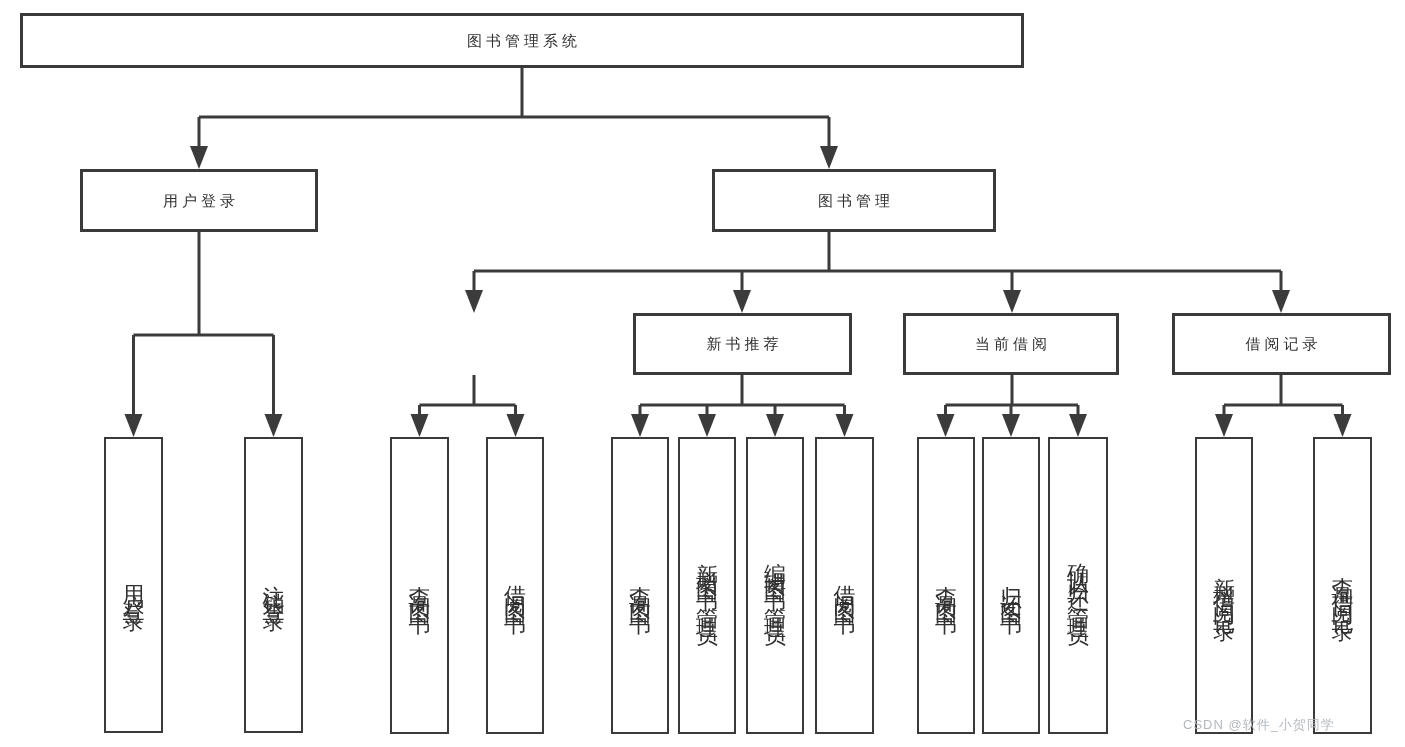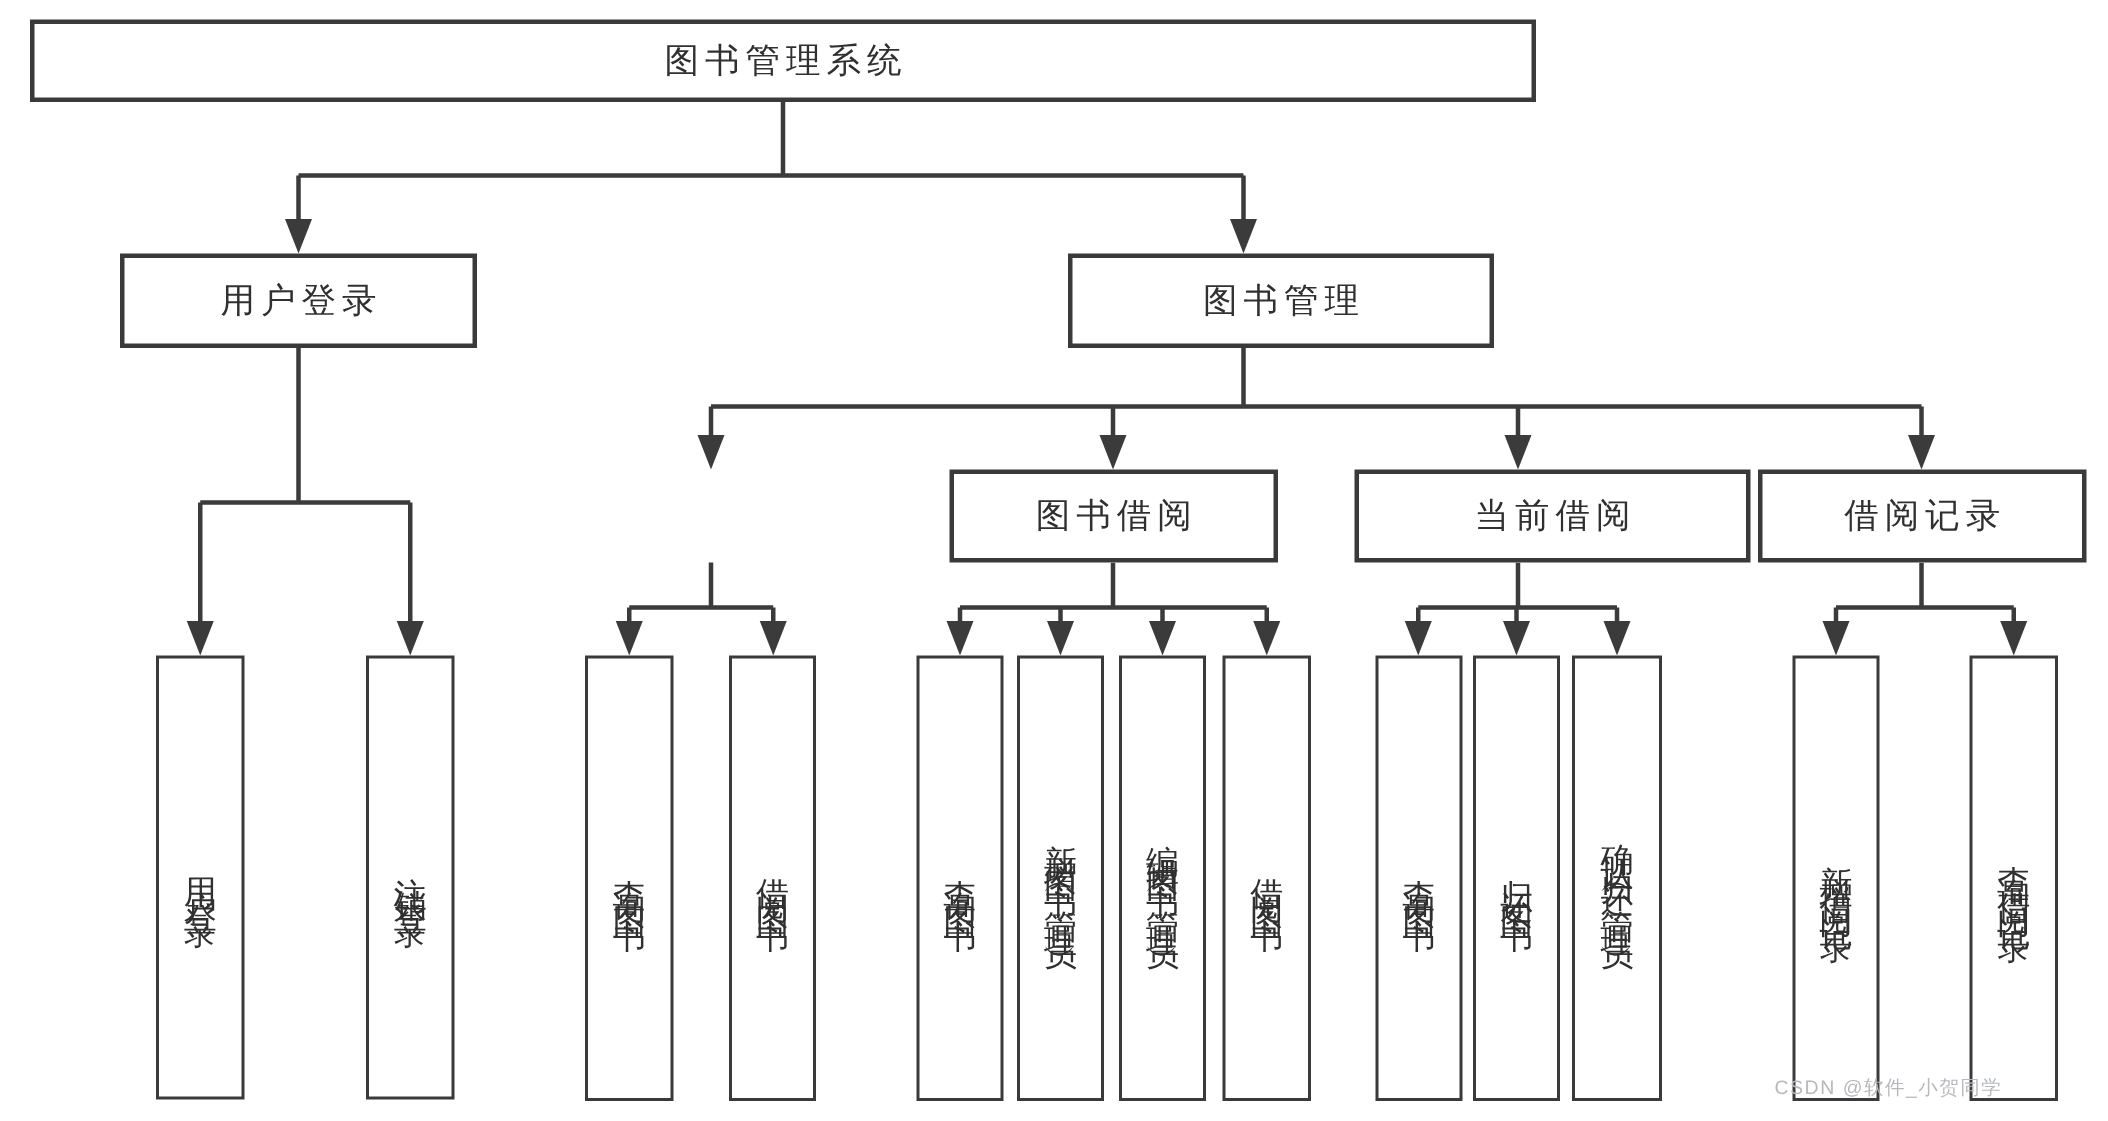--- a/index.html
+++ b/index.html
@@ -22,21 +22,21 @@
     box-sizing: border-box;
     border: 3px solid #3a3a3a;
     background: #ffffff;
     display: flex;
     align-items: center;
     justify-content: center;
     color: #303030;
     z-index: 2;
   }
   .node span {
-    font-size: 23px;
+    font-size: 15px;
     letter-spacing: 4px;
     text-indent: 4px;
     white-space: nowrap;
     line-height: 1.2;
   }
   .node.leaf { border-width: 2.5px; }
   .node.leaf span {
     writing-mode: vertical-lr;
     text-orientation: mixed;
     font-size: 22px;
@@ -106,23 +106,23 @@
   </div>
 
   <div class="node" style="left:80px;top:169px;width:238px;height:63px">
     <span>用户登录</span>
   </div>
   <div class="node" style="left:712px;top:169px;width:284px;height:63px">
     <span>图书管理</span>
   </div>
 
   <div class="node" style="left:633px;top:313px;width:219px;height:62px">
-    <span>图书借阅</span>
+    <span>新书推荐</span>
   </div>
-  <div class="node" style="left:903px;top:313px;width:264px;height:62px">
+  <div class="node" style="left:903px;top:313px;width:216px;height:62px">
     <span>当前借阅</span>
   </div>
   <div class="node" style="left:1172px;top:313px;width:219px;height:62px">
     <span>借阅记录</span>
   </div>
 
   <div class="node leaf" style="left:104px;top:437px;width:59px;height:296px">
     <span>用户登录</span>
   </div>
   <div class="node leaf" style="left:244px;top:437px;width:59px;height:296px">

